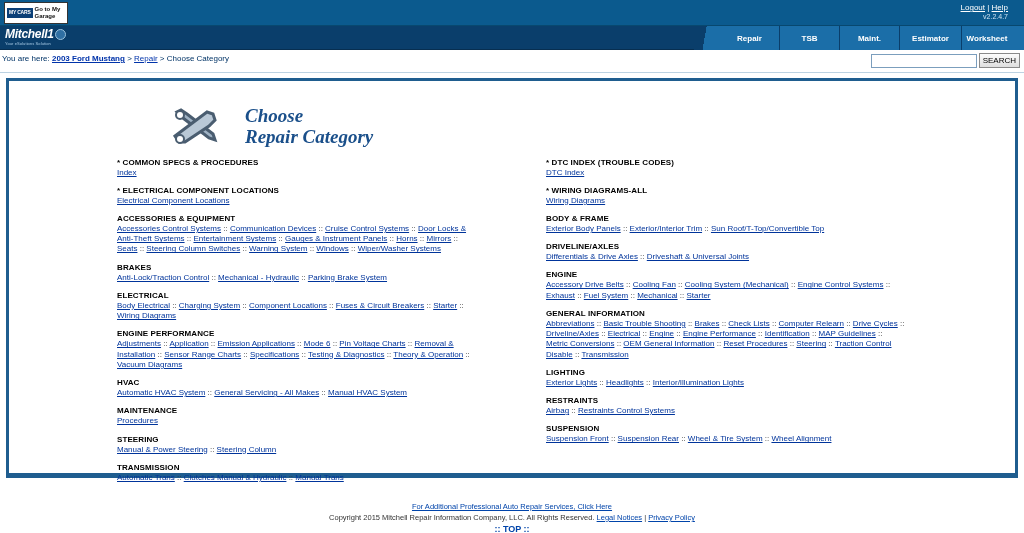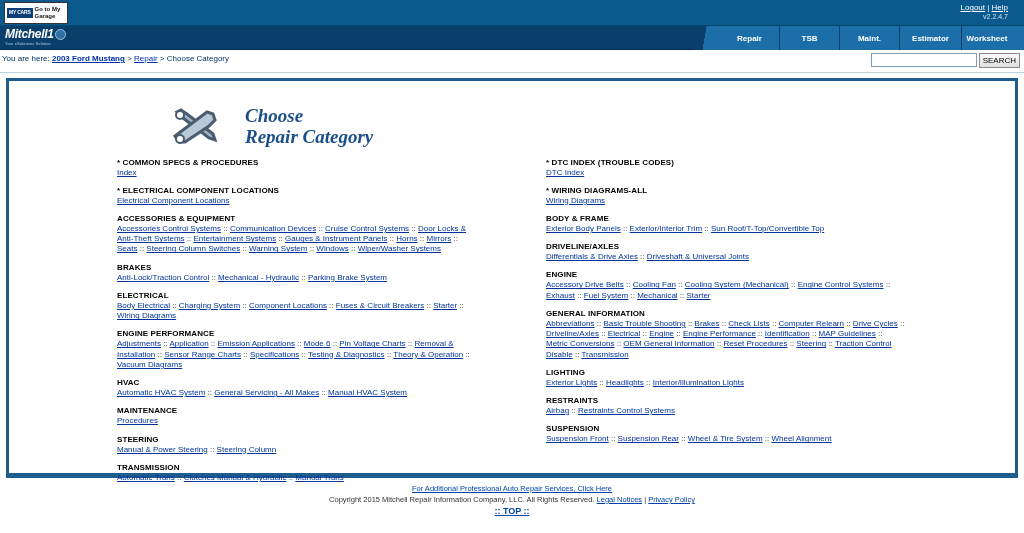--- a/index.html
+++ b/index.html
@@ -121,21 +121,21 @@
     font-size: 8px;
     color: #003366;
     padding: 4px 0 0 2px;
   }
   .breadcrumbbar a { color: #0033aa; }
   .bc-strong { font-weight: bold; }
   .searchbox {
     position: absolute;
     right: 4px; top: 3px;
     display: flex;
-    align-items: flex-start;
+    align-items: flex-end;
     gap: 2px;
   }
   .searchbox input[type=text] {
     width: 106px; height: 14px;
     border: 1px solid #7b9ebd;
     font-size: 9px;
     padding: 0 2px;
   }
   .searchbox button {
     height: 15px;
@@ -203,21 +203,21 @@
     color: #333;
     line-height: 1.28;
     max-width: 360px;
   }
   .links a { color: #00349b; }
   .sep { color: #333; }
 
   
   .footer {
     text-align: center;
-    padding-top: 6px;
+    padding-top: 24px;
     font-size: 7.5px;
     color: #333;
   }
   .footer a { color: #0044aa; }
   .footer .line1 { margin-bottom: 2px; }
   .footer .line2 { margin-bottom: 2px; }
   .footer .top-link {
     font-weight: bold;
     color: #0044aa;
     font-size: 9px;

